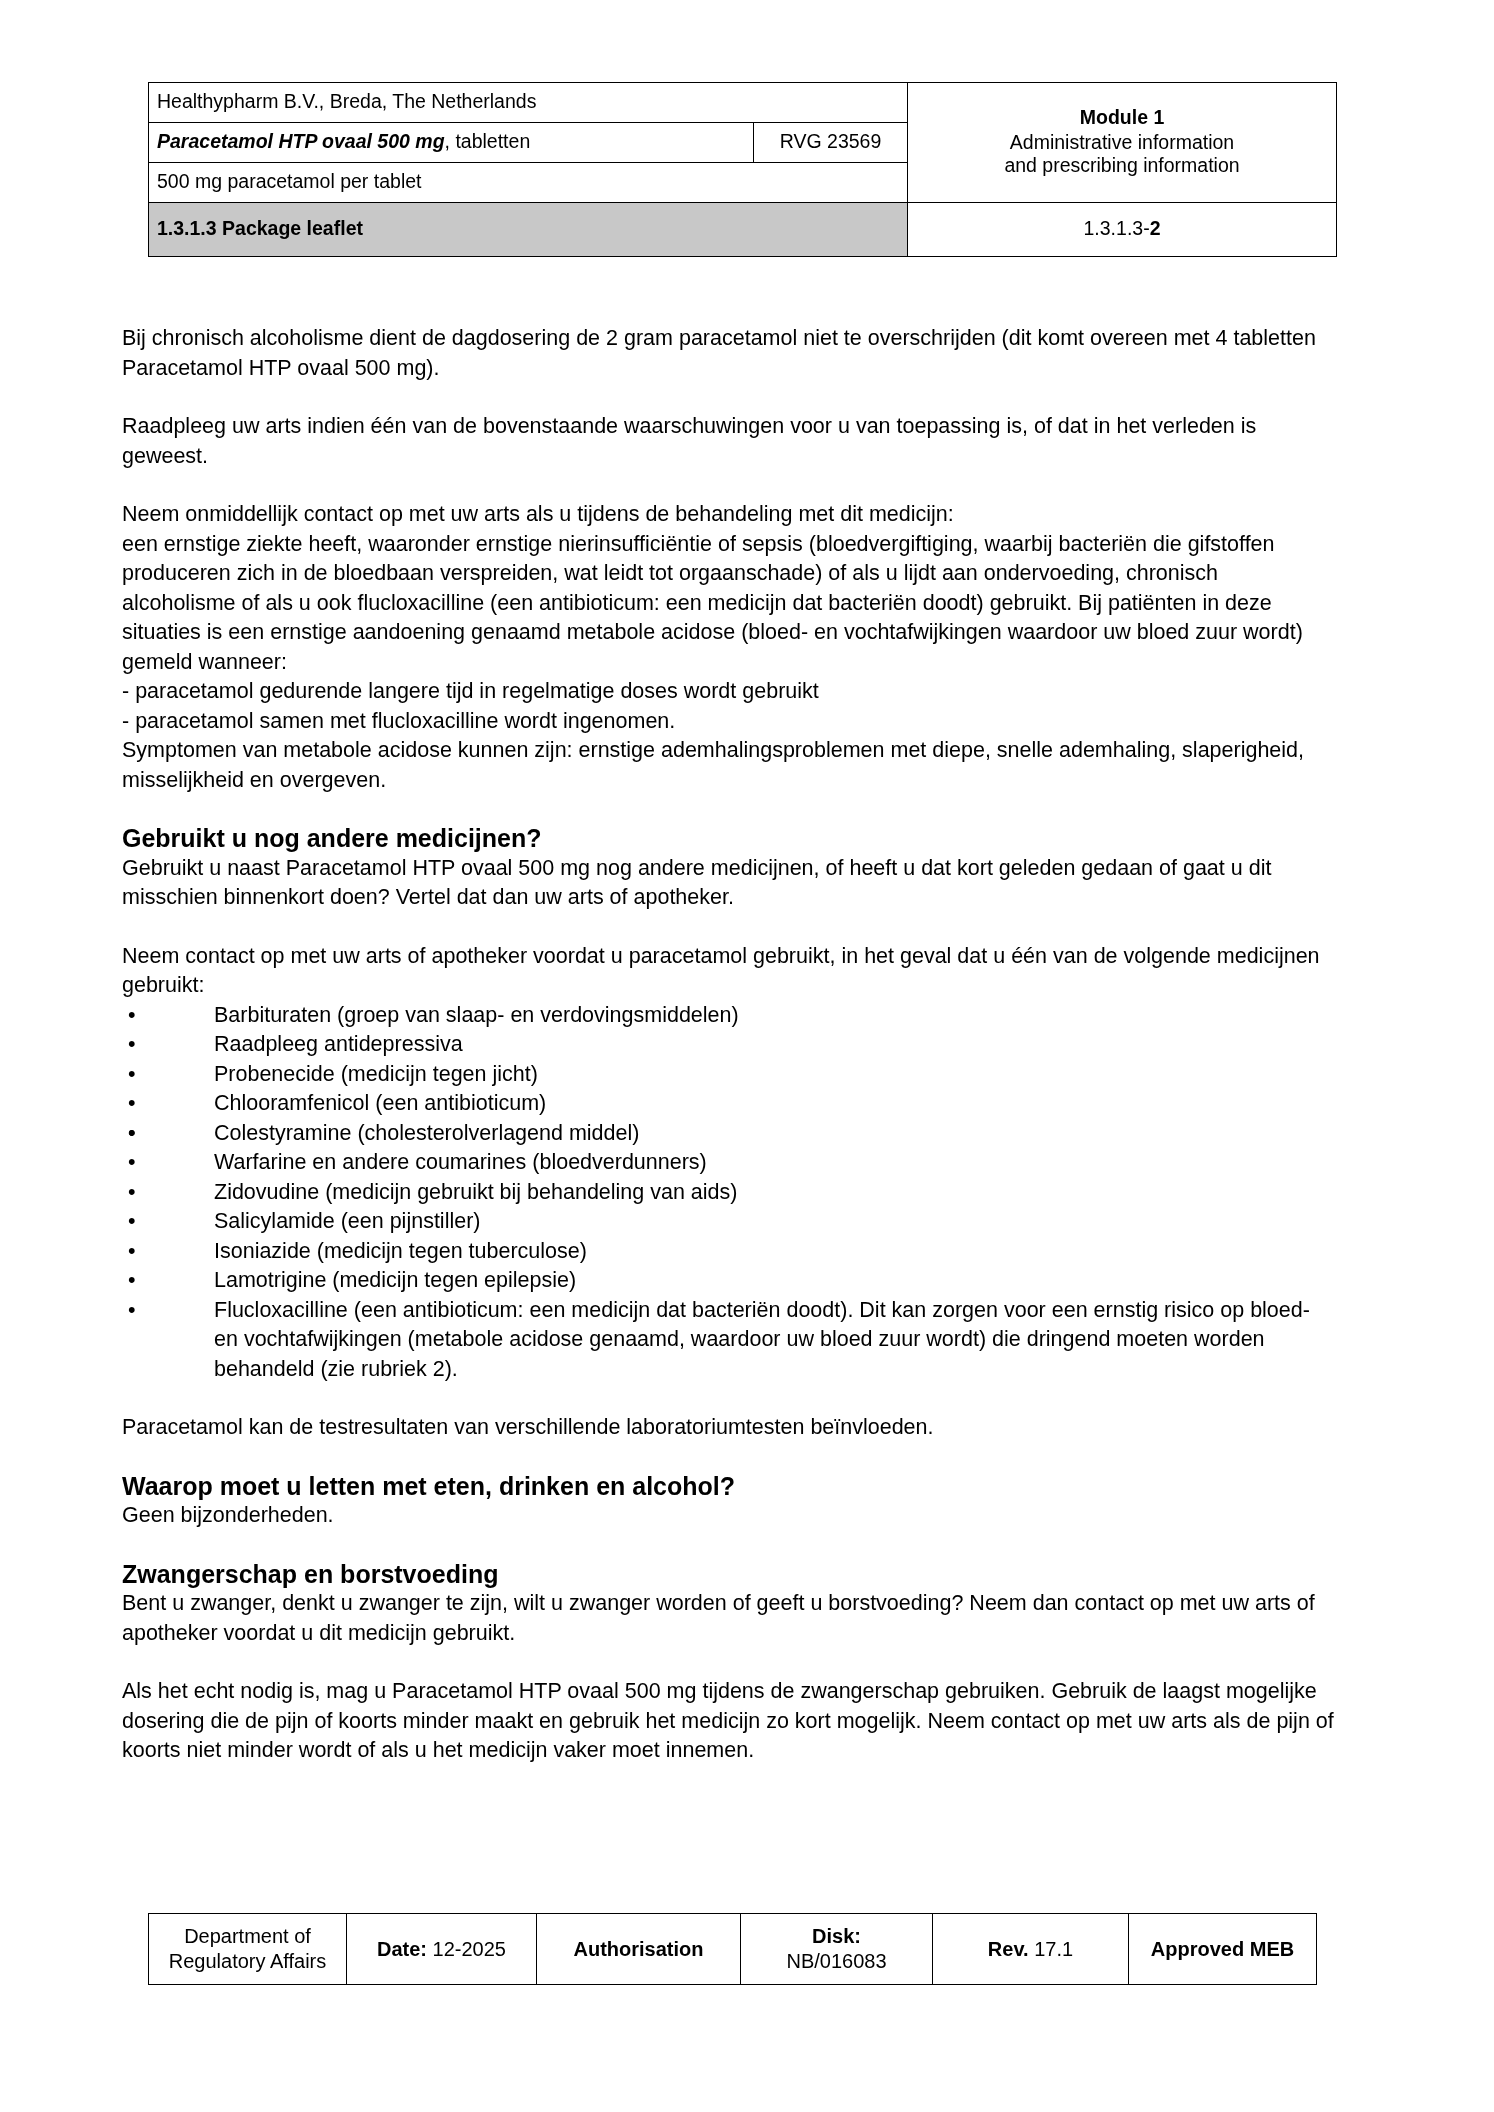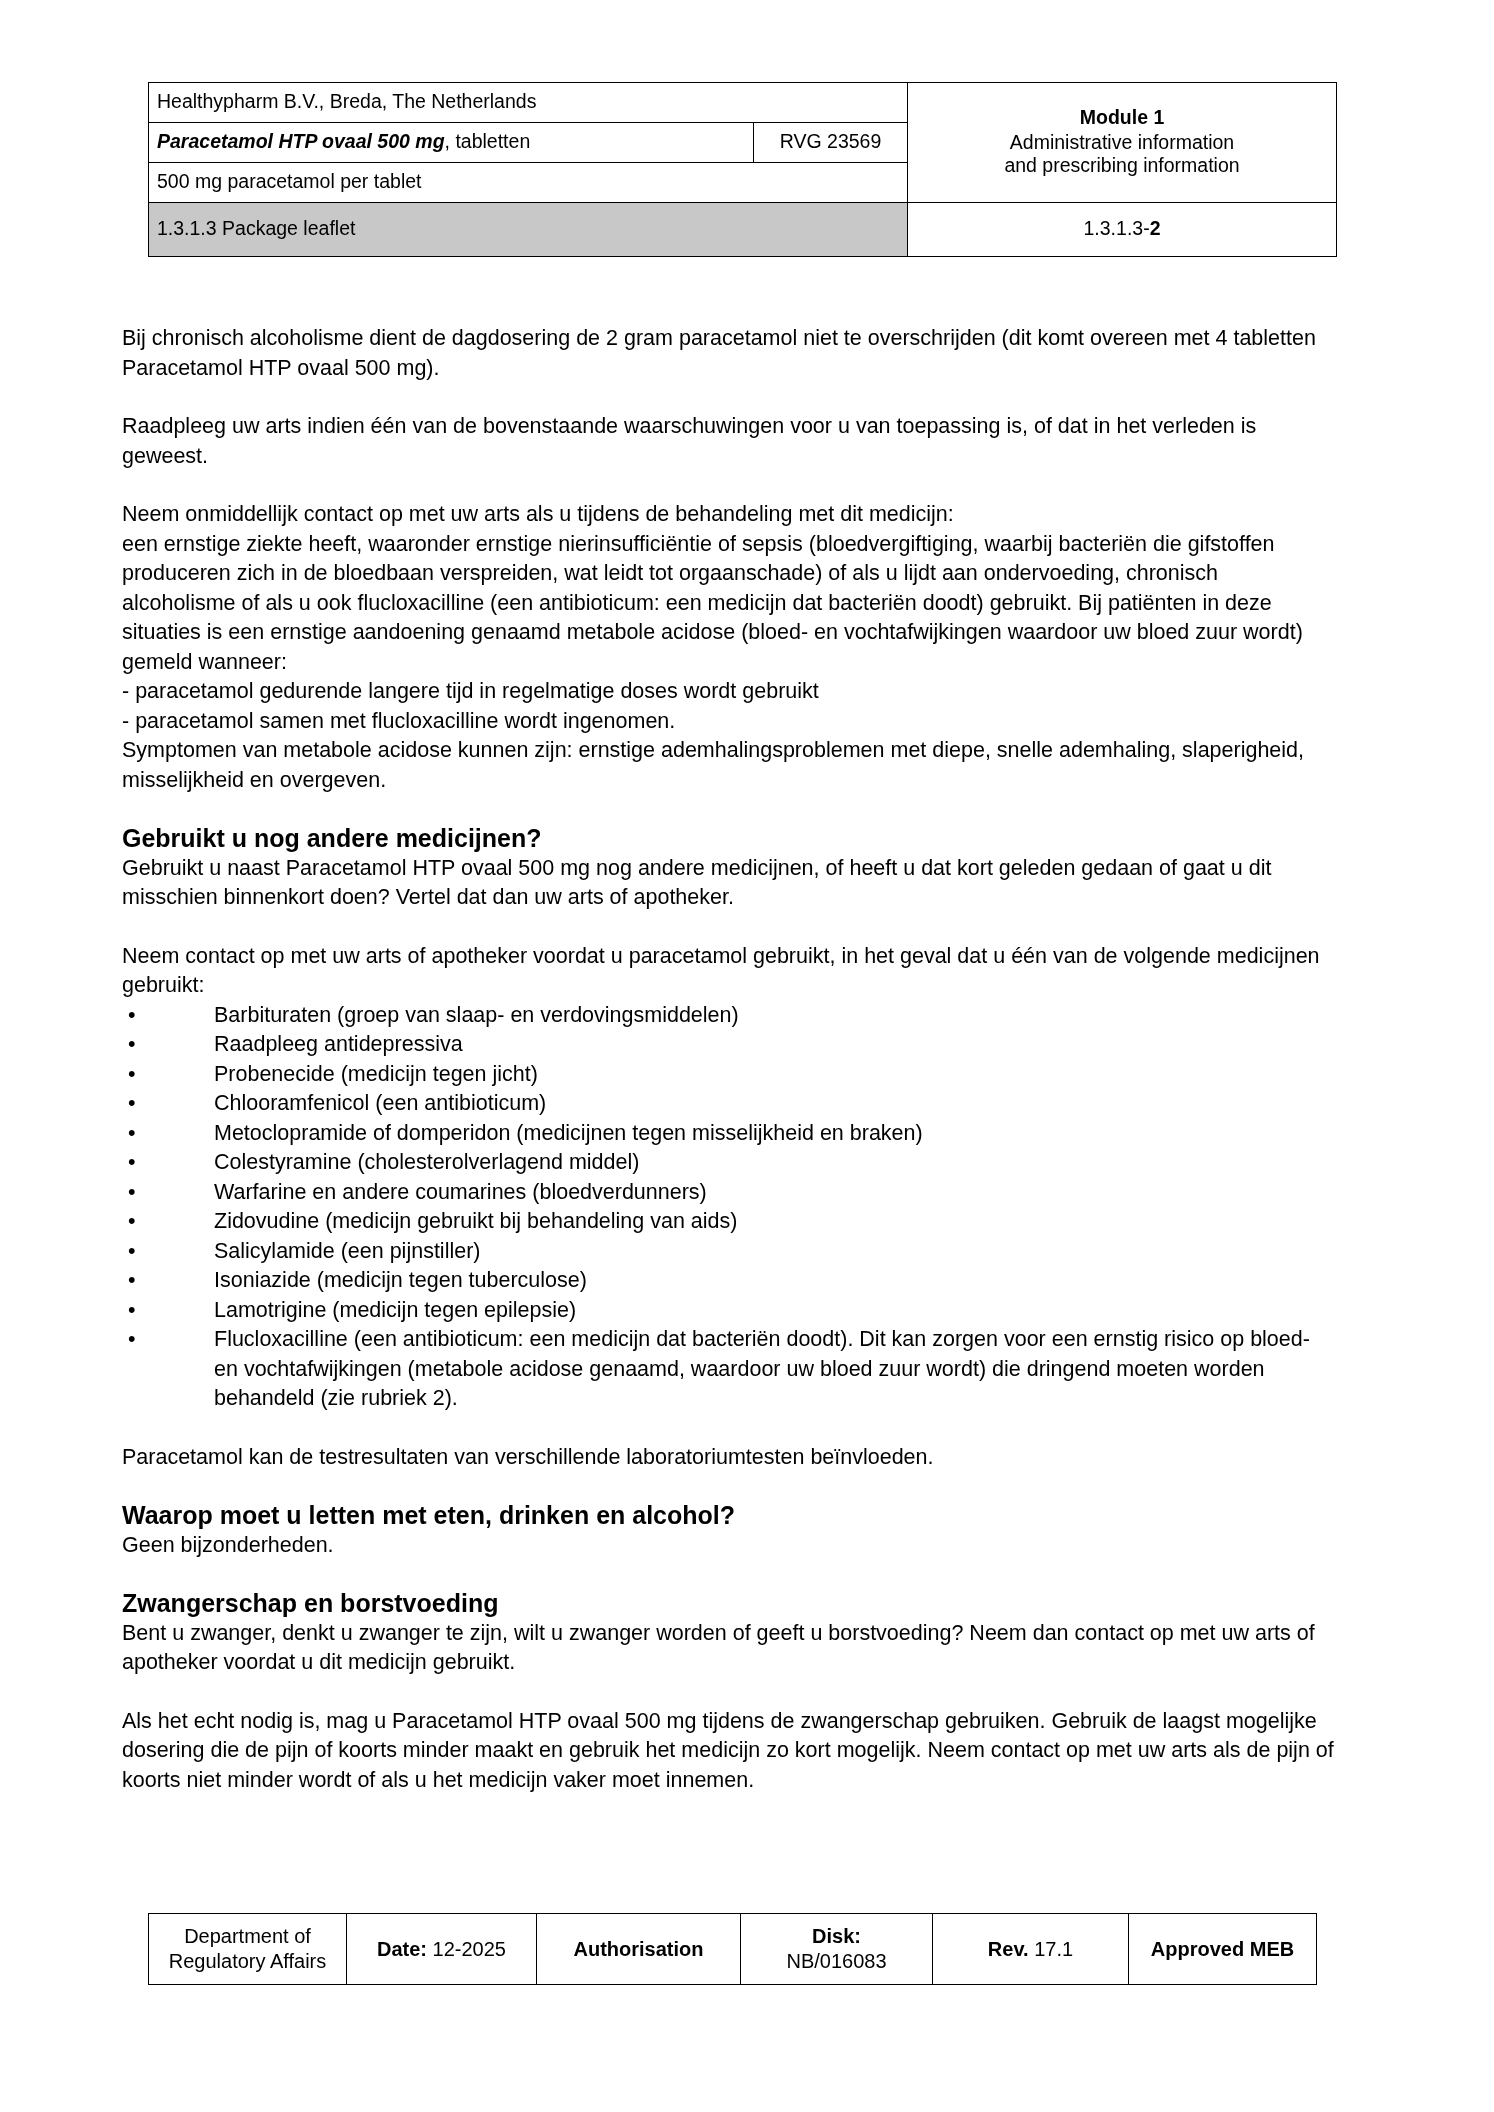--- a/index.html
+++ b/index.html
@@ -56,21 +56,21 @@
     font-weight: bold;
     display: block;
     margin-bottom: 1px;
   }
   .prod-bold-italic {
     font-weight: bold;
     font-style: italic;
   }
   .hdr-leaflet {
     background: #c8c8c8;
-    font-weight: normal;
+    font-weight: bold;
     font-size: 26px;
     height: 44px;
     padding-left: 10px;
   }
   .hdr-pageno {
     text-align: center;
     font-size: 21px;
   }
   .hdr-pageno b { font-weight: bold; }
 
@@ -183,21 +183,21 @@
     <h3>Gebruikt u nog andere medicijnen?</h3>
     <p>Gebruikt u naast Paracetamol HTP ovaal 500 mg nog andere medicijnen, of heeft u dat kort geleden gedaan of gaat u dit misschien binnenkort doen? Vertel dat dan uw arts of apotheker.</p>
 
     <p class="tight">Neem contact op met uw arts of apotheker voordat u paracetamol gebruikt, in het geval dat u één van de volgende medicijnen gebruikt:</p>
 
     <ul class="med-list">
       <li><span class="bullet">•</span><span>Barbituraten (groep van slaap- en verdovingsmiddelen)</span></li>
       <li><span class="bullet">•</span><span>Raadpleeg antidepressiva</span></li>
       <li><span class="bullet">•</span><span>Probenecide (medicijn tegen jicht)</span></li>
       <li><span class="bullet">•</span><span>Chlooramfenicol (een antibioticum)</span></li>
-      <li><span class="bullet">•</span><span>Metoclopramide of domperidon (medicijnen tegen misselijkheid en braken)</span></li>
+      <li><span class="bullet">•</span></li>
       <li><span class="bullet">•</span><span>Colestyramine (cholesterolverlagend middel)</span></li>
       <li><span class="bullet">•</span><span>Warfarine en andere coumarines (bloedverdunners)</span></li>
       <li><span class="bullet">•</span><span>Zidovudine (medicijn gebruikt bij behandeling van aids)</span></li>
       <li><span class="bullet">•</span><span>Salicylamide (een pijnstiller)</span></li>
       <li><span class="bullet">•</span><span>Isoniazide (medicijn tegen tuberculose)</span></li>
       <li><span class="bullet">•</span><span>Lamotrigine (medicijn tegen epilepsie)</span></li>
       <li><span class="bullet">•</span><span>Flucloxacilline (een antibioticum: een medicijn dat bacteriën doodt). Dit kan zorgen voor een ernstig risico op bloed- en vochtafwijkingen (metabole acidose genaamd, waardoor uw bloed zuur wordt) die dringend moeten worden behandeld (zie rubriek 2).</span></li>
     </ul>
 
     <p>Paracetamol kan de testresultaten van verschillende laboratoriumtesten beïnvloeden.</p>

